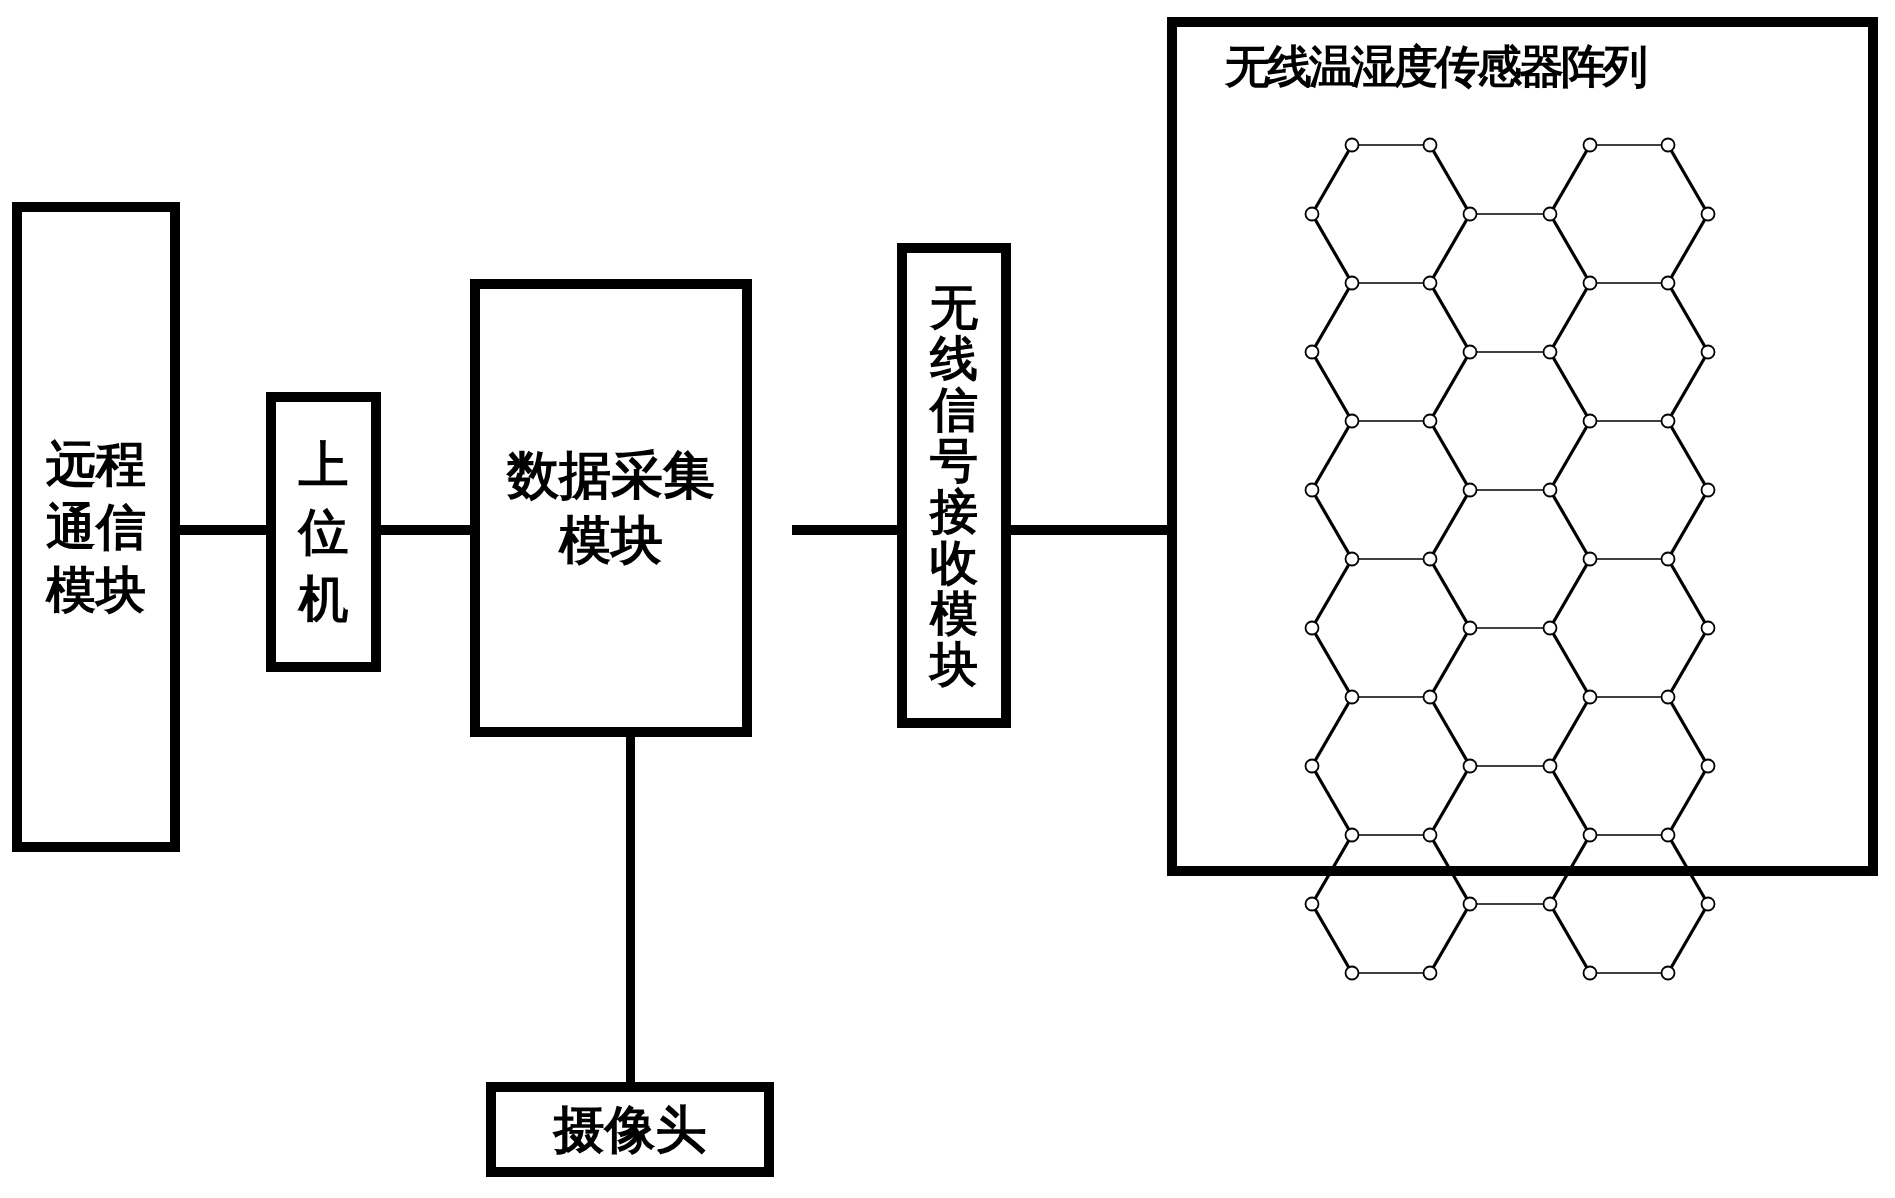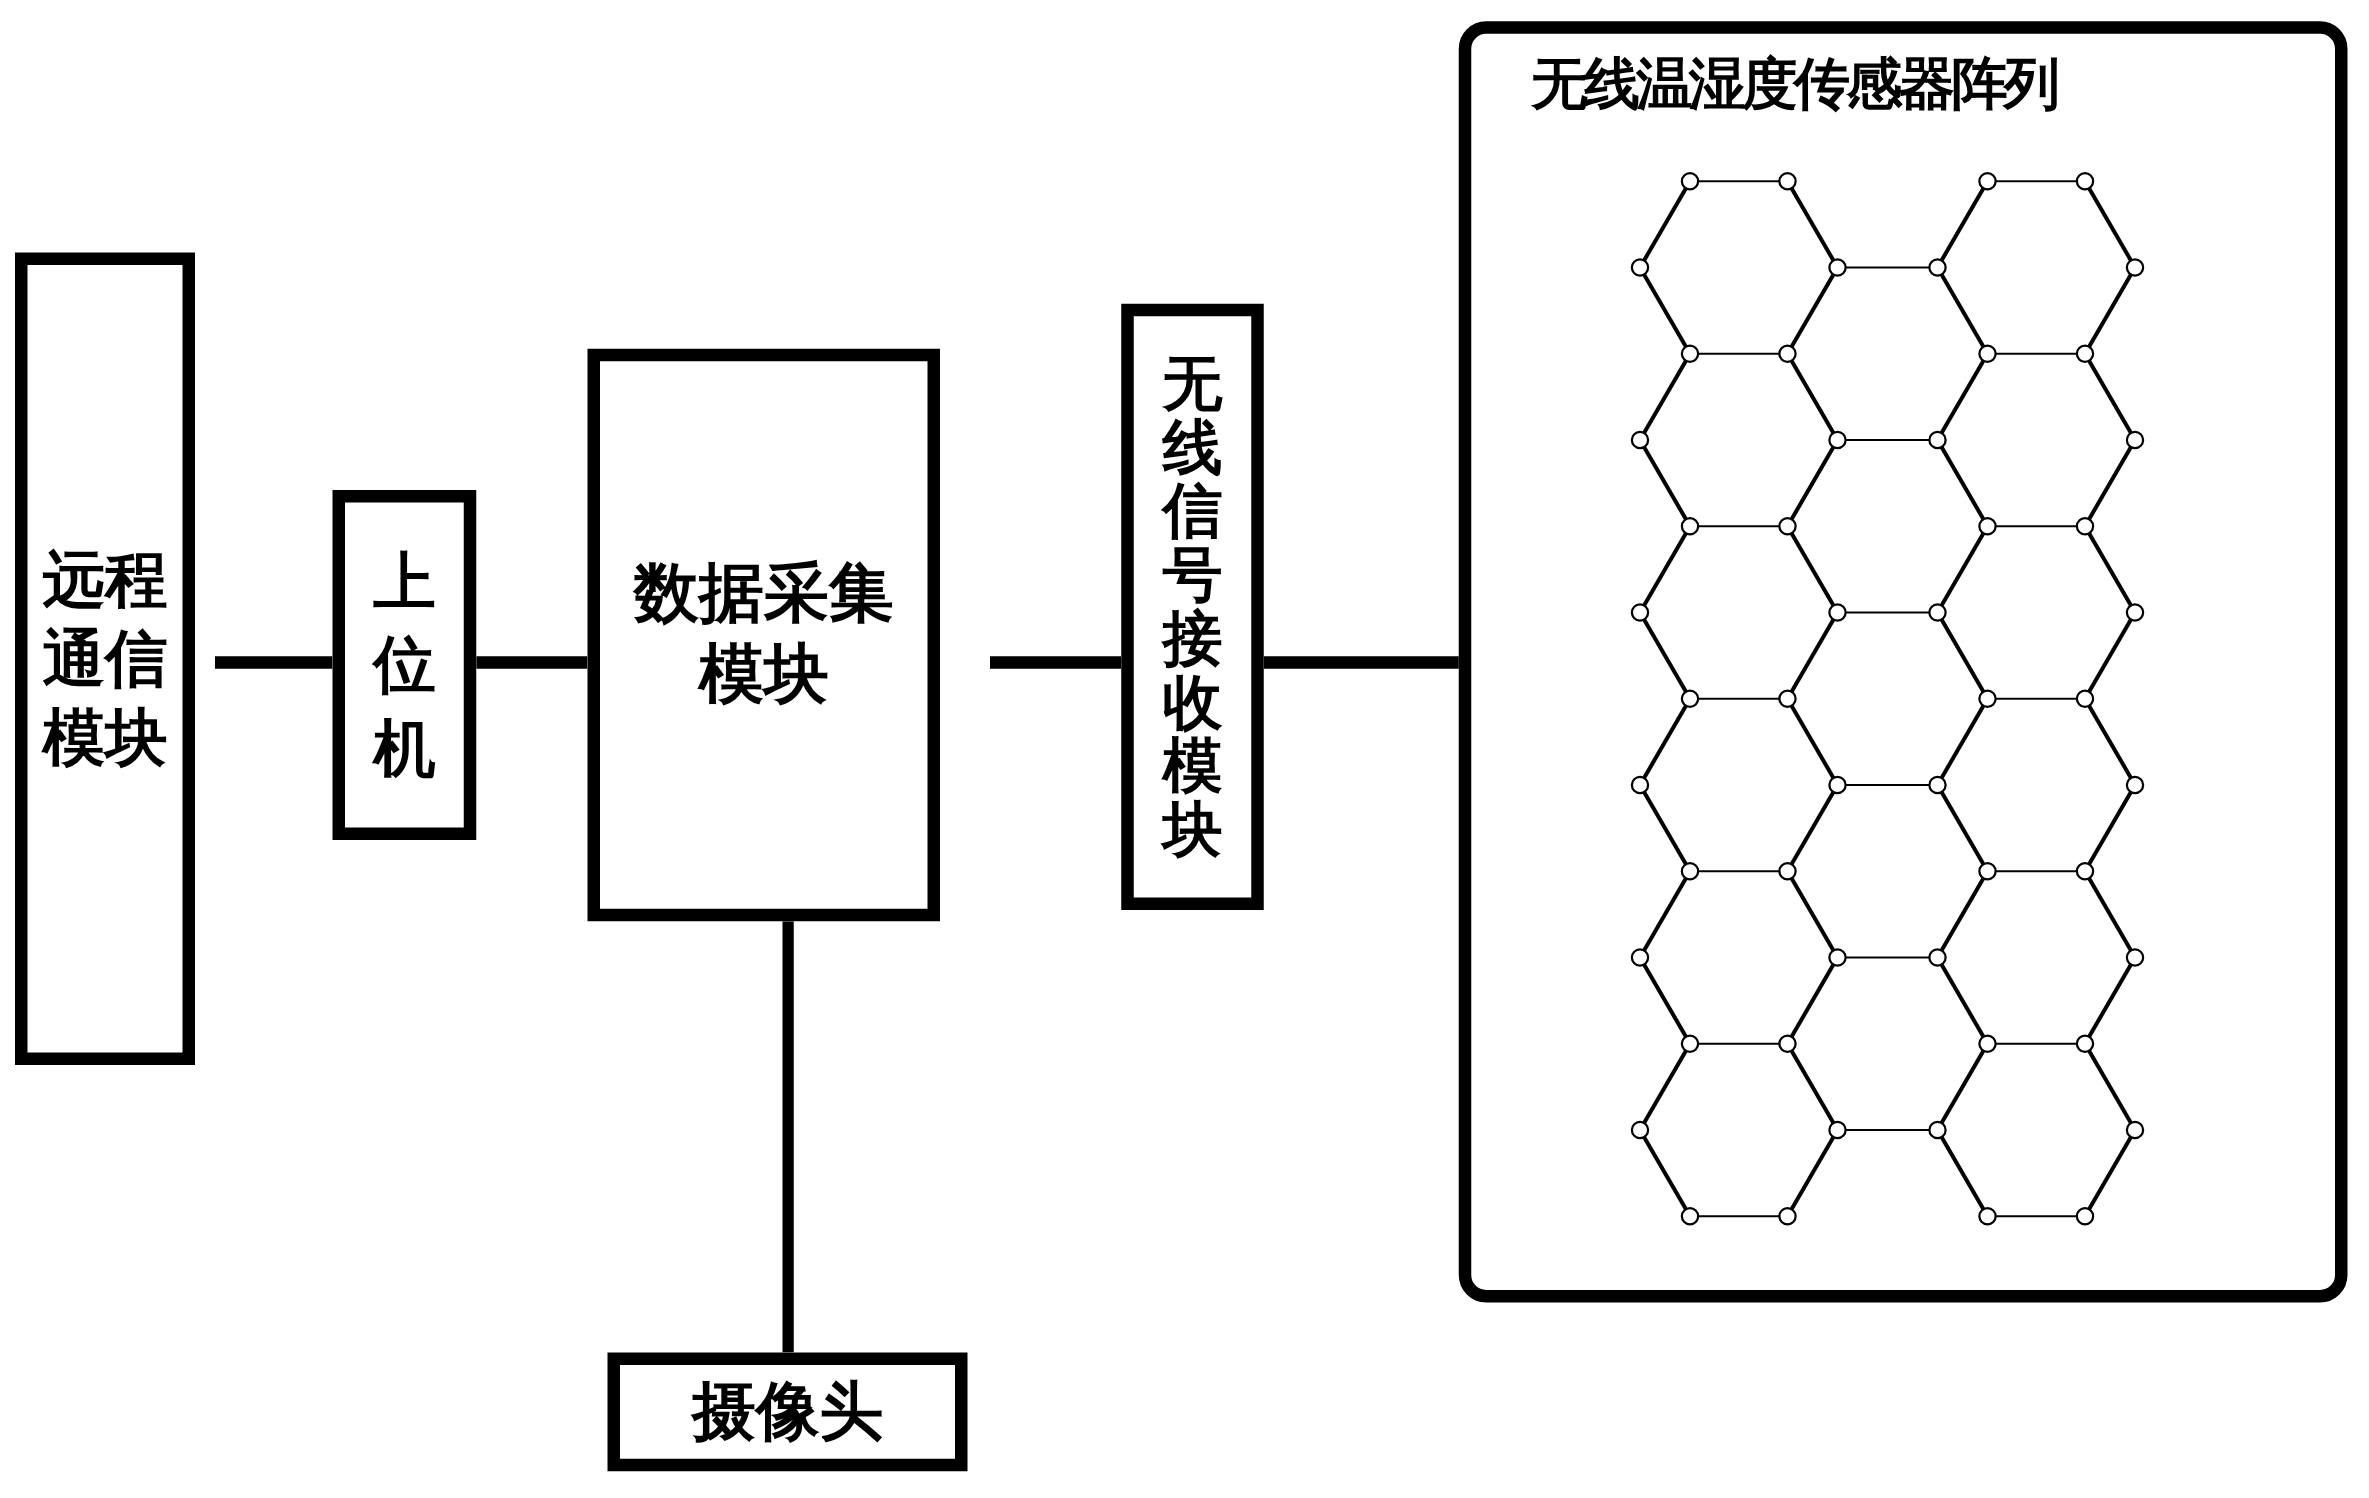--- a/index.html
+++ b/index.html
@@ -28,26 +28,26 @@
     color: #000000;
     font-weight: 700;
     text-align: center;
     white-space: nowrap;
   }
   .connector {
     position: absolute;
     background: #000000;
   }
   
-  #box-remote   { left: 12px;   top: 202px;  width: 144px; height: 650px; }
+  #box-remote   { left: 12px;   top: 202px;  width: 168px; height: 650px; }
   #box-host     { left: 266px;  top: 392px;  width: 115px; height: 280px; }
   #box-daq      { left: 470px;  top: 279px;  width: 282px; height: 458px; }
   #box-receiver { left: 897px;  top: 243px;  width: 114px; height: 485px; }
   #box-camera   { left: 486px;  top: 1082px; width: 288px; height: 95px; align-items: center; }
-  #box-array    { left: 1167px; top: 17px;   width: 711px; height: 1025px; border-radius: 22px; }
+  #box-array    { left: 1167px; top: 17px;   width: 711px; height: 859px; }
 
   #remote-label   { font-size: 50px; line-height: 63px; }
   #host-label     { font-size: 50px; line-height: 67px; }
   #daq-label      { font-size: 52px; line-height: 65px; }
   #receiver-label { font-size: 48px; line-height: 51px; }
   #camera-label   { font-size: 51px; line-height: 56px; }
 
   #array-title {
     position: absolute;
     left: 38px;

